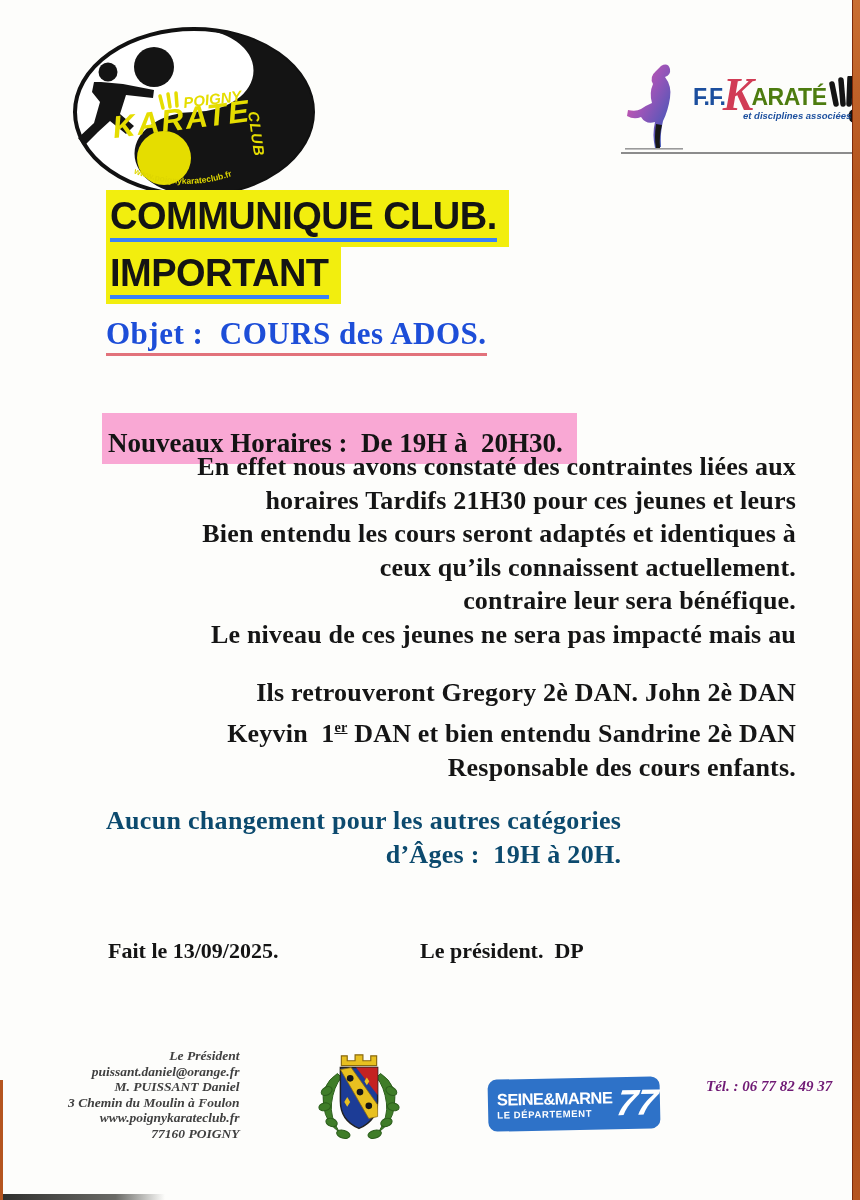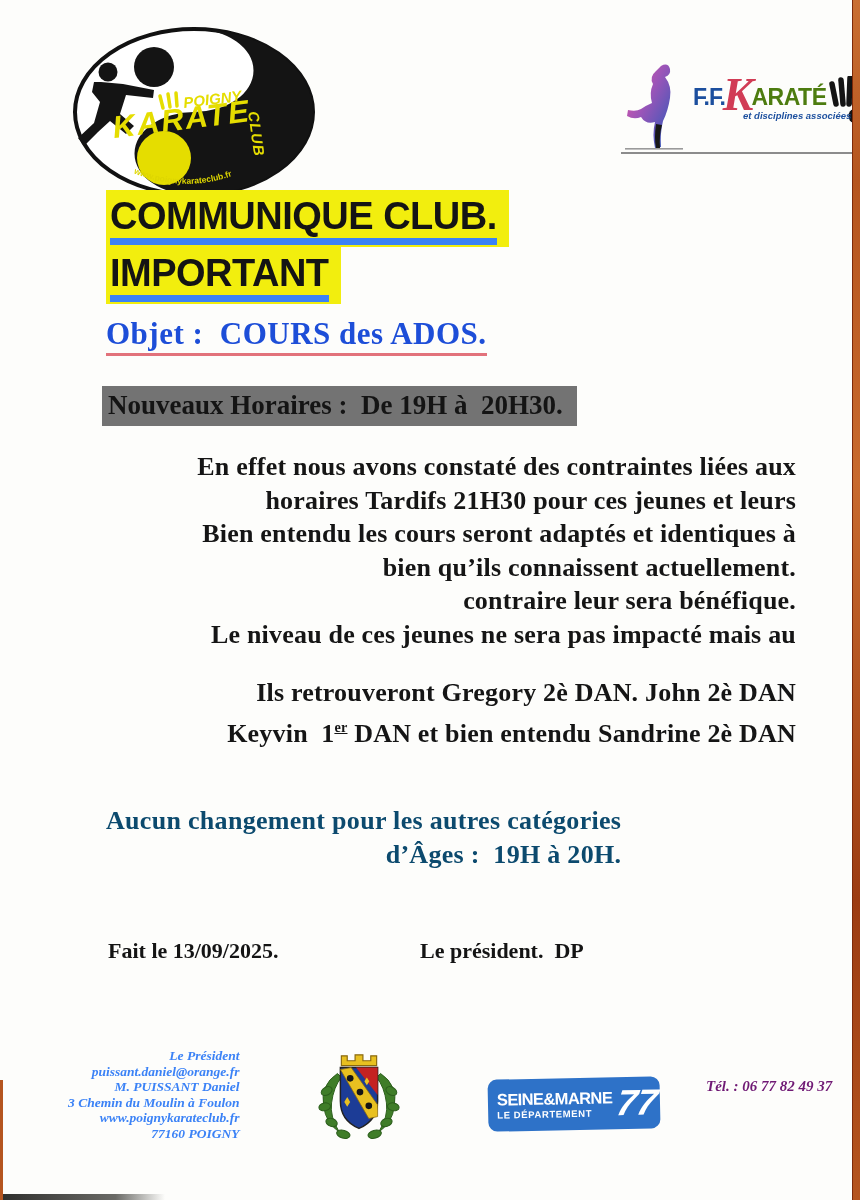--- a/index.html
+++ b/index.html
@@ -17,41 +17,41 @@
   .fed-k{font:italic 700 46px "Liberation Serif",serif;color:#d13c55;line-height:0.9;margin:0 -2px;}
   .fed-arate{font:700 23px "Liberation Sans",sans-serif;color:#4d7c0f;line-height:1;padding-top:12px;letter-spacing:-0.5px;}
   .fed-sub{position:absolute;left:128px;top:52px;font:italic 700 9.5px "Liberation Sans",sans-serif;color:#1c4f9e;white-space:nowrap;}
   .fed-line{position:absolute;left:6px;bottom:0;width:232px;height:2px;background:#8c8c8c;}
   .fed-brush{margin-left:2px;margin-top:2px;}
 
   
   .title-block{position:absolute;left:106px;top:190px;font-family:"Liberation Sans",sans-serif;
                font-weight:800;font-size:38px;letter-spacing:-0.5px;line-height:52px;color:#141414;}
   .hl{background:#f2ee0e;display:inline-block;padding:0 12px 5px 4px;}
-  .hl .ul{border-bottom:7px solid #3b82f6;padding-bottom:1px;}
+  .hl .ul{border-bottom:4px solid #3b82f6;padding-bottom:1px;}
 
   .subject{position:absolute;left:106px;top:316px;font:700 31px "Liberation Serif",serif;color:#1d4ed8;letter-spacing:0.5px;}
   .subject .ul{border-bottom:3px solid #e2727b;padding-bottom:2px;}
 
   .schedule{position:absolute;left:102px;top:386px;font:700 27px "Liberation Serif",serif;color:#141414;}
-  .schedule .hl2{background:#737373;display:inline-block;padding:4px 14px 5px 6px;}
+  .schedule .hl2{background:#f9a8d4;display:inline-block;padding:15px 14px 5px 6px;margin-top:27px;}
 
   
   .body-text{position:absolute;left:106px;top:450px;width:690px;
              font:700 26px/33.5px "Liberation Serif",serif;color:#151515;letter-spacing:0.2px;}
   .instructors{margin-top:25px;line-height:34px;}
   .instructors sup{font-size:0.55em;vertical-align:super;text-decoration:underline;}
   .notice{position:absolute;left:106px;top:804px;font:700 26px/34px "Liberation Serif",serif;color:#0c4a6e;letter-spacing:0.3px;}
 
   .sig-row{position:absolute;left:0;top:938px;width:860px;font:700 22px "Liberation Serif",serif;color:#141414;}
   .sig-date{position:absolute;left:108px;top:0;}
   .sig-president{position:absolute;left:420px;top:0;}
 
   
-  .contact{position:absolute;left:68px;top:1048px;font:italic 700 13.5px/15.6px "Liberation Serif",serif;color:#3b82f6;}
+  .contact{position:absolute;left:68px;top:1048px;font:italic 700 13.5px/15.6px "Liberation Serif",serif;color:#404040;}
   .crest{position:absolute;left:310px;top:1046px;}
   .dept{position:absolute;left:488px;top:1078px;width:172px;height:52px;background:#2e72c8;border-radius:9px;
         transform:rotate(-1.2deg);display:flex;align-items:center;padding:3px 9px;box-sizing:border-box;color:#fff;}
   .dept-left{display:flex;flex-direction:column;line-height:1.05;}
   .dept-name{font:800 16.5px "Liberation Sans",sans-serif;letter-spacing:-0.6px;white-space:nowrap;}
   .dept-tag{font:700 9.5px "Liberation Sans",sans-serif;letter-spacing:0.6px;white-space:nowrap;}
   .dept-num{font:italic 800 36px "Liberation Sans",sans-serif;transform:skewX(-10deg);margin-left:5px;line-height:1;}
   .phone{position:absolute;left:706px;top:1078px;font:italic 700 15px "Liberation Serif",serif;color:#701a75;white-space:nowrap;}
 
   
@@ -133,26 +133,27 @@
   </div>
 
   <div class="schedule">
     <span class="hl2 pre">Nouveaux Horaires :  De 19H à  20H30.</span>
   </div>
 
   <div class="body-text">
     <div class="pre">En effet nous avons constaté des contraintes liées aux</div>
     <div class="pre">horaires Tardifs 21H30 pour ces jeunes et leurs</div>
     <div class="pre">Bien entendu les cours seront adaptés et identiques à</div>
-    <div class="pre">bien qu’ils connaissent actuellement.</div>
+    <div class="pre">ceux qu’ils connaissent actuellement.</div>
     <div class="pre">contraire leur sera bénéfique.</div>
     <div class="pre">Le niveau de ces jeunes ne sera pas impacté mais au</div>
     <div class="instructors">
       <div class="pre">Ils retrouveront Gregory 2è DAN. John 2è DAN</div>
       <div class="pre"><span class="pre">Keyvin  1</span><sup>er</sup><span class="pre"> DAN et bien entendu Sandrine 2è DAN</span></div>
+      <div class="pre">Responsable des cours enfants.</div>
     </div>
   </div>
 
   <div class="notice">
     <div class="pre">Aucun changement pour les autres catégories</div>
     <div class="pre">d’Âges :  19H à 20H.</div>
   </div>
 
   <div class="sig-row">
     <span class="sig-date pre">Fait le 13/09/2025.</span>

